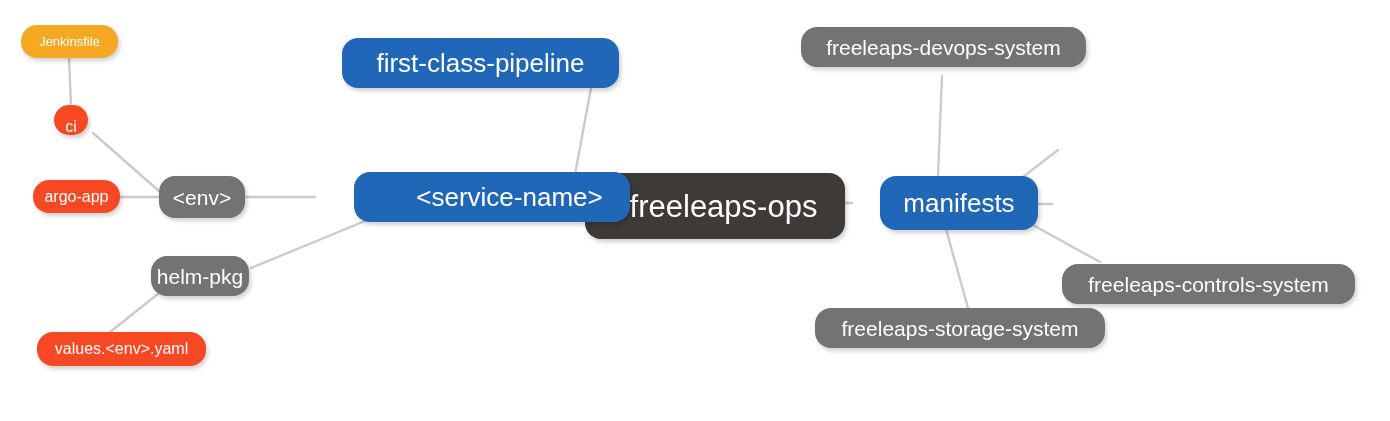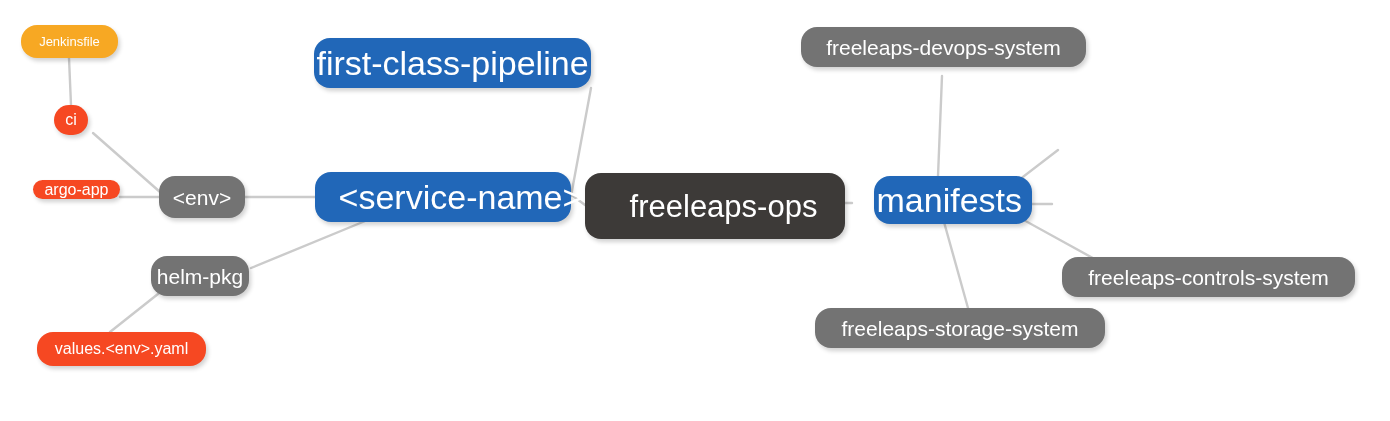--- a/index.html
+++ b/index.html
@@ -39,21 +39,21 @@
     padding: 0 10px;
     cursor: pointer;
   }
   .n-root      { background: #3d3a38; }
   .n-blue      { background: #2167b8; }
   .n-green     { background: #737373; align-items: center; }
   .n-red       { background: #f64822; }
   .n-orange    { background: #f7a823; }
 
   .sz-root   { font-size: 31px; padding-left: 27px; }
-  .sz-l1     { font-size: 34px; }
+  .sz-l1     { font-size: 26px; margin-left: 28px; }
   .sz-l2     { font-size: 21px; }
   .sz-l3     { font-size: 16px; }
   .sz-tiny   { font-size: 13px; }
 </style>
 </head>
 <body>
 
 <div id="canvas">
 
   <svg id="edges" viewBox="0 0 1390 421" xmlns="http://www.w3.org/2000/svg">
@@ -72,63 +72,63 @@
       <path d="M1011,204 L1052,204"></path>
       <path d="M1011,213 L1100,262"></path>
       <path d="M944,222 L968,308"></path>
     </g>
   </svg>
 
   <div class="node n-root sz-root" style="left:585px; top:173px; width:260px; height:66px;">
     <span>freeleaps-ops</span>
   </div>
 
-  <div class="node n-blue sz-l1" style="left:315px; top:172px; width:256px; height:50px;padding-left:45px;">
+  <div class="node n-blue sz-l1" style="left:326px; top:172px; width:276px; height:50px;padding-left:45px;">
     <span>&lt;service-name&gt;</span>
   </div>
 
   <div class="node n-blue sz-l1" style="left:314px; top:38px; width:277px; height:50px;">
     <span>first-class-pipeline</span>
   </div>
 
-  <div class="node n-blue sz-l1" style="left:874px; top:176px; width:158px; height:48px;justify-content:flex-end;">
+  <div class="node n-blue sz-l1" style="left:852px; top:176px; width:158px; height:54px;">
     <span>manifests</span>
   </div>
 
   <div class="node n-green sz-l2" style="left:159px; top:176px; width:86px; height:42px;">
     <span>&lt;env&gt;</span>
   </div>
 
   <div class="node n-green sz-l2" style="left:151px; top:256px; width:98px; height:40px;">
     <span>helm-pkg</span>
   </div>
 
-  <div class="node n-red sz-l3" style="left:54px; top:105px; width:34px; height:30px;">
+  <div class="node n-red sz-l3" style="left:54px; top:105px; width:34px; height:30px;align-items:flex-end;">
     <span>ci</span>
   </div>
 
   <div class="node n-orange sz-tiny" style="left:21px; top:25px; width:97px; height:33px;">
     <span>Jenkinsfile</span>
   </div>
 
-  <div class="node n-red sz-l3" style="left:33px; top:180px; width:87px; height:19px;">
+  <div class="node n-red sz-l3" style="left:33px; top:180px; width:87px; height:33px;">
     <span>argo-app</span>
   </div>
 
   <div class="node n-red sz-l3" style="left:9px; top:332px; width:169px; height:34px;margin-left:28px;">
     <span>values.&lt;env&gt;.yaml</span>
   </div>
 
   <div class="node n-green sz-l2" style="left:801px; top:27px; width:285px; height:40px;">
     <span>freeleaps-devops-system</span>
   </div>
 
 
 
-  <div class="node n-green sz-l2" style="left:1062px; top:257px; width:293px; height:40px;">
+  <div class="node n-green sz-l2" style="left:1062px; top:264px; width:293px; height:40px;">
     <span>freeleaps-controls-system</span>
   </div>
 
   <div class="node n-green sz-l2" style="left:815px; top:308px; width:290px; height:40px;">
     <span>freeleaps-storage-system</span>
   </div>
 
 </div>
 
 </body></html>

